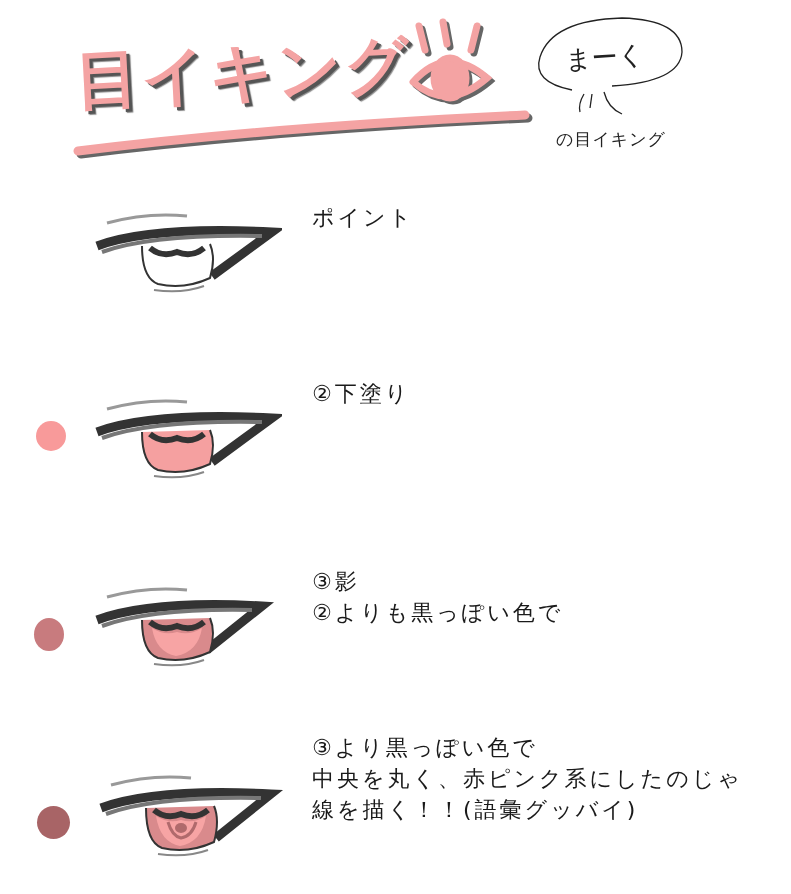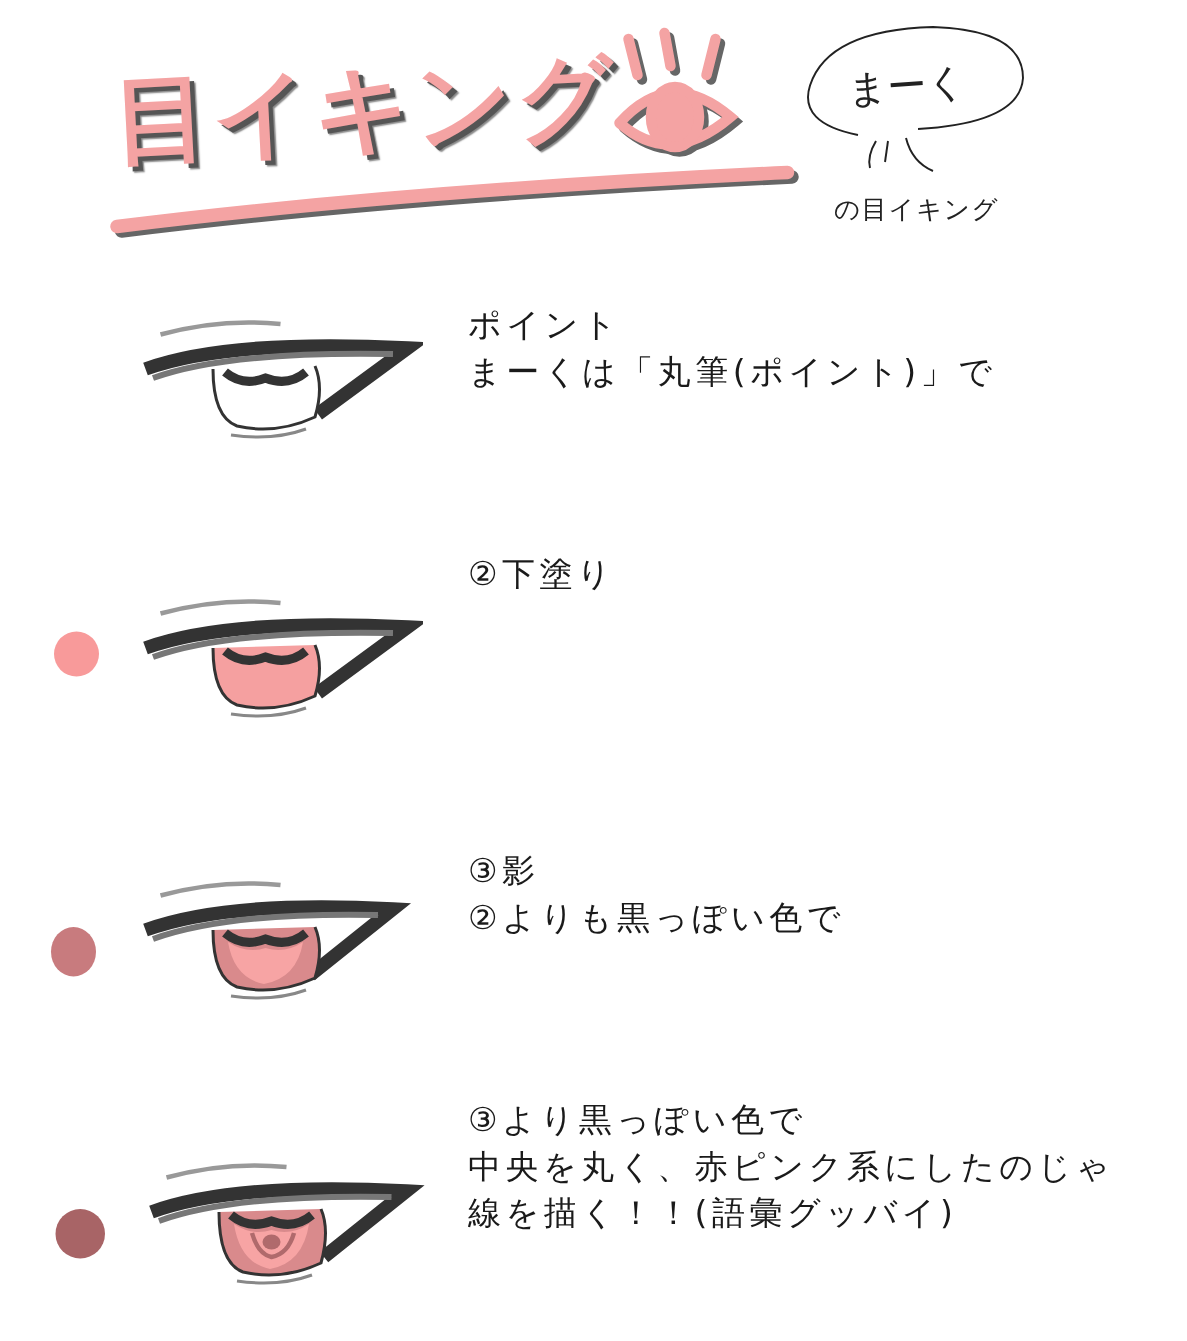--- a/index.html
+++ b/index.html
@@ -80,33 +80,32 @@
 <svg class="abs" style="left:92px;top:208px" width="190" height="90">
   <path d="M15 15 Q 55 4 95 8" stroke="#999" stroke-width="3" fill="none"></path>
   <path d="M5 38 Q 60 18 180 24 L 120 68" stroke="#333" stroke-width="9" fill="none" stroke-linejoin="miter"></path>
   <path d="M10 44 Q 60 26 170 28" stroke="#777" stroke-width="4" fill="none"></path>
   <path d="M50 38 Q 50 70 66 76 Q 92 82 118 70 Q 124 50 118 36" fill="#ffffff" stroke="#333" stroke-width="2"></path>
   <path d="M58 40 Q 70 50 85 44 Q 100 50 112 40" stroke="#333" stroke-width="6" fill="none"></path>
   <path d="M62 82 Q 90 86 112 78" stroke="#888" stroke-width="2" fill="none"></path>
 </svg>
 <div class="abs step-text" style="top:202px">
   <div>ポイント</div>
-  <div>まーくは「丸筆(ポイント)」で</div>
 </div>
 
 <div class="abs swatch" style="left:36px;top:421px;width:30px;height:30px;background:#f89a9a"></div>
 <svg class="abs" style="left:92px;top:394px" width="190" height="90">
   <path d="M15 15 Q 55 4 95 8" stroke="#999" stroke-width="3" fill="none"></path>
   <path d="M5 38 Q 60 18 180 24 L 120 68" stroke="#333" stroke-width="9" fill="none"></path>
   <path d="M10 44 Q 60 26 170 28" stroke="#777" stroke-width="4" fill="none"></path>
   <path d="M50 38 Q 50 70 66 76 Q 92 82 118 70 Q 124 50 118 36" fill="#f5a0a0" stroke="#333" stroke-width="2"></path>
   <path d="M58 40 Q 70 50 85 44 Q 100 50 112 40" stroke="#333" stroke-width="6" fill="none"></path>
   <path d="M62 82 Q 90 86 112 78" stroke="#888" stroke-width="2" fill="none"></path>
 </svg>
-<div class="abs step-text" style="top:368px">
+<div class="abs step-text" style="top:378px">
   <div>②下塗り</div>
 </div>
 
 <div class="abs swatch" style="left:34px;top:618px;width:30px;height:33px;background:#c87b7e"></div>
 <svg class="abs" style="left:92px;top:582px" width="190" height="90">
   <path d="M15 15 Q 55 4 95 8" stroke="#999" stroke-width="3" fill="none"></path>
   <path d="M5 38 Q 60 18 170 24 L 115 68" stroke="#333" stroke-width="9" fill="none"></path>
   <path d="M10 44 Q 60 26 160 28" stroke="#777" stroke-width="4" fill="none"></path>
   <path d="M50 38 Q 50 70 66 76 Q 92 82 118 70 Q 124 50 118 36" fill="#d98a8c" stroke="#333" stroke-width="2"></path>
   <path d="M60 46 Q 64 70 84 74 Q 106 70 110 46 Q 98 54 85 50 Q 72 54 60 46" fill="#f7a4a4"></path>

